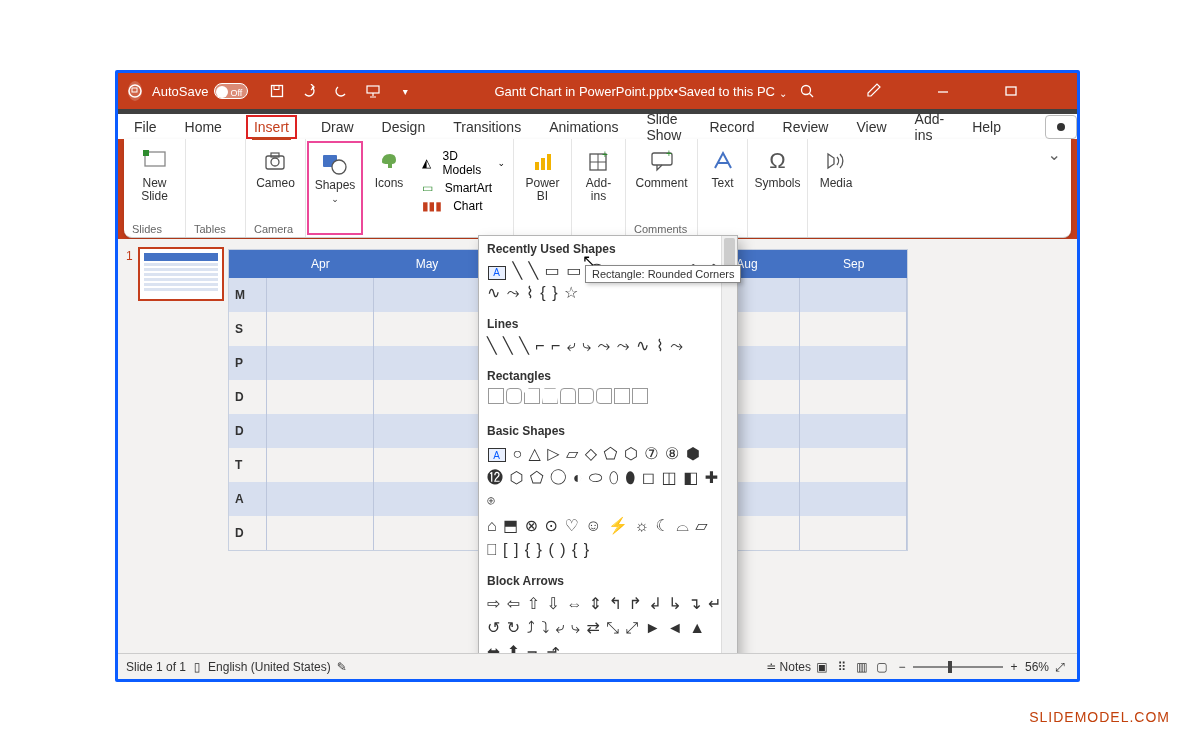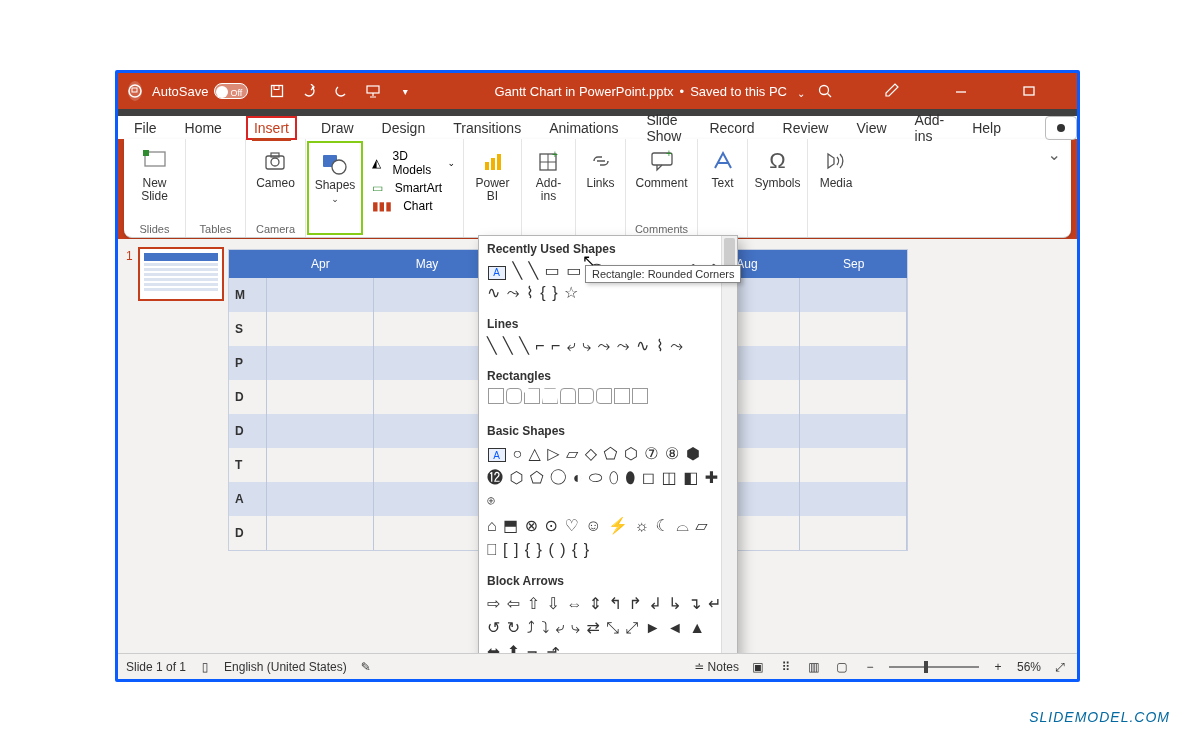--- a/index.html
+++ b/index.html
@@ -8,21 +8,21 @@
   
   .outer-frame { position: absolute; left: 115px; top: 70px; width: 965px; height: 612px; border: 3px solid #0b5cff; background: #c43e1c; border-radius: 2px; overflow: hidden; }
 
   
   .titlebar { height: 36px; display: flex; align-items: center; color: #fff; padding: 0 10px; font-size: 13px; }
   .p-icon { width: 20px; height: 20px; border-radius: 50%; background: #fff3; display: flex; align-items: center; justify-content: center; font-size: 11px; margin-right: 10px; }
   .autosave { display: flex; align-items: center; margin-right: 10px; }
   .pill { width: 34px; height: 16px; border-radius: 8px; background: #fff6; border: 1px solid #fff; margin-left: 6px; display: inline-flex; align-items: flex-end; }
   .pill::before { content:""; width:12px;height:12px;border-radius:50%;background:#fff;margin-left:1px; }
   .pill-label { font-size: 9px; margin-left: 2px; }
-  .title-group { flex: 0 0 auto; display:flex; align-items:flex-end; gap:6px; margin-left: 80px; }
+  .title-group { flex: 0 0 auto; display:flex; align-items:flex-end; margin-left: 80px; }
   .title-right { margin-left: auto; display:flex; align-items:center; gap: 28px; }
   .win-btn { width: 40px; height: 28px; display:flex; align-items:center; justify-content:center; }
   .title-text { color:#fff; }
   .qa-row { display:flex; align-items:center; gap:14px; margin-left:10px; }
   .qa-btn { width:18px; height:18px; display:flex; align-items:center; justify-content:center; }
 
   
   .tab-row { height: 30px; background: #fff; display: flex; align-items: center; padding: 0 12px; gap: 20px; font-size: 14px; color: #333; }
   .tab { padding: 4px 4px; cursor: pointer; }
   .tab.active { color:#c43e1c; border: 2px solid #d22; padding:2px 6px; position:relative; }
@@ -31,22 +31,22 @@
   .tabs-right { display:flex; gap:6px; align-items:center; }
   .round-btn { border:1px solid #bbb; border-radius:4px; padding:4px 8px; height:24px; display:flex; align-items:center; justify-content:center; }
 
   
   .ribbon { background:#fff; display:flex; border-bottom:1px solid #ccc; border-radius: 0 0 8px 8px; height: 99px; box-shadow: 0 2px 4px rgba(0,0,0,.15); margin: 0 6px; }
   .rib-group { border-right: 1px solid #e5e5e5; padding: 4px 8px 2px 8px; display:flex; flex-direction:column; align-items:center; }
   .rib-row { display:flex; gap:10px; align-items:flex-start; flex:1; }
   .rib-btn { display:flex; flex-direction:column; align-items:center; gap:2px; font-size:12px; color:#333; width: 46px; padding-top:4px; }
   .rib-icon { width:28px; height:28px; display:flex; align-items:center; justify-content:center; font-size:18px; }
   .rib-label { text-align:center; line-height:1.1; }
-  .grp-caption { font-size:11px; color:#666; margin-top:auto; text-align:center; width:100%; }
-  .rib-highlight { border:2px solid #84cc16; padding:2px; }
+  .grp-caption { font-size:11px; color:#666; margin-top:auto; text-align:left; width:100%; }
+  .rib-highlight { border:2px solid #ec4899; padding:2px; }
   .rib-small { display:flex; flex-direction:column; gap:4px; font-size:12px; padding-top:6px; }
   .rib-small-row { display:flex; align-items:center; gap:4px; }
 
   
   .workspace { position:absolute; top: 166px; left:0; right:0; bottom: 26px; background:#f3f2f1; display:flex; }
   .thumb-col { width: 110px; padding: 8px; }
   .thumb { border:2px solid #c43e1c; width:86px; height:54px; margin-left: 12px; background:#fff; position:relative; }
   .thumb-num { position:absolute; left:-14px; top:0; font-size:12px; color:#c43e1c;}
   .thumb-inner { position:absolute; top:4px; left:4px; right:4px; height:8px; background:#4472c4; }
   .thumb-lines div { height:3px; background:#dbe3f1; margin:2px 4px; }
@@ -62,27 +62,27 @@
 
   
   .shapes-pop { position:absolute; top:162px; left:360px; width:260px; height:440px; background:#fff; border:1px solid #b5b5b5; box-shadow: 4px 6px 12px rgba(0,0,0,.25); overflow:hidden; font-size:12px; }
   .shapes-pop .scroll { position:absolute; top:0; right:0; bottom:0; width:16px; background:#f0f0f0; border-left:1px solid #ddd; }
   .shapes-pop .scroll::before { content:""; position:absolute; top:2px; left:2px; right:2px; height:45px; background:#ccc; border-radius:2px; }
   .sec-title { font-weight:bold; color:#333; padding:6px 8px 2px 8px;}
   .sec-body { padding: 2px 8px 6px 8px; line-height:1.4; font-size:16px; font-family: "Segoe UI Symbol","Segoe UI", Arial, sans-serif; letter-spacing:1px; color:#333; }
   .tooltip { position:absolute; background:#fff; border:1px solid #888; padding:2px 6px; font-size:11px; color:#333; box-shadow:2px 2px 4px rgba(0,0,0,.2);} 
 
   
-  .statusbar { position:absolute; bottom:0; left:0; right:0; height:26px; background:#f3f2f1; border-top:1px solid #ccc; display:flex; align-items:center; font-size:12px; color:#333; padding:0 8px; gap:10px;}
+  .statusbar { position:absolute; bottom:0; left:0; right:0; height:26px; background:#f3f2f1; border-top:1px solid #ccc; display:flex; align-items:center; font-size:12px; color:#333; padding:0 8px; gap:2px;}
   .sb-spacer { flex:1; }
   .zoom-track { width:90px; height:2px; background:#888; position:relative; }
   .zoom-thumb { width:4px; height:12px; background:#444; position:absolute; left:35px; top:-5px;}
   .sb-icon { width:18px; text-align:center;}
 
-  .watermark { position:absolute; right:30px; bottom:18px; font-size:14px; letter-spacing:1px; color:#0369a1; font-family: Arial, sans-serif; font-style: italic;}
+  .watermark { position:absolute; right:30px; bottom:18px; font-size:14px; letter-spacing:1px; color:#c2410c; font-family: Arial, sans-serif;}
 
   svg { display:block;}
   .chip { border:1px solid #999; width:16px; height:16px; display:inline-block; margin:1px;}
   .txtbox { width:18px; height:14px; border:1px solid #333; display:inline-flex; align-items:center; justify-content:center; font-size:10px; color:#0a5cff; background:#e9f0ff; margin:1px;}
 
 </style>
 </head>
 <body>
 
 <div class="outer-frame">
@@ -151,21 +151,21 @@
         </div>
       <div class="win-btn">
           <svg width="14" height="14">
             <rect x="2" y="3" width="10" height="8" fill="none" stroke="#fff" stroke-width="1.3"></rect>
           </svg>
         </div>
       <div class="win-btn"></div>
     </div>
   </div>
 
-  <div class="tab-row" style="border-top:7px solid #404040;">
+  <div class="tab-row" style="border-top:5px solid #404040;">
     <div class="tab">File</div>
     <div class="tab">Home</div>
     <div class="tab active">Insert</div>
     <div class="tab">Draw</div>
     <div class="tab">Design</div>
     <div class="tab">Transitions</div>
     <div class="tab">Animations</div>
     <div class="tab">Slide Show</div>
     <div class="tab">Record</div>
     <div class="tab">Review</div>
@@ -225,20 +225,33 @@
               <svg width="28" height="24" viewBox="0 0 28 24">
                 <rect x="2" y="4" width="14" height="12" fill="#4472c4" rx="1"></rect>
                 <circle cx="18" cy="16" r="7" fill="#fff" stroke="#555" stroke-width="1.3"></circle>
               </svg>
             </div>
         <div class="rib-label">Shapes</div>
         <div style="font-size:9px;">⌄</div>
        </div>
       </div>
     </div>
+    <div class="rib-group" style="width:50px; border-right:none;">
+      <div class="rib-row">
+          <div class="rib-btn">
+        <div class="rib-icon">
+              <svg width="26" height="22" viewBox="0 0 26 22">
+                <path d="M6 12 Q6 4 14 4 Q20 4 20 10 Q20 14 16 14 L16 18 L12 18 L12 14 Q6 14 6 12 Z" fill="#6aa84f"></path>
+              </svg>
+            </div>
+        <div class="rib-label">Icons</div>
+      </div>
+        </div>
+      <div class="grp-caption">&nbsp;</div>
+    </div>
     <div class="rib-group" style="width:100px;">
       <div class="rib-small">
         <div class="rib-small-row"><span>◭</span>&nbsp;<span>3D Models</span>&nbsp;<span style="font-size:9px;">⌄</span></div>
         <div class="rib-small-row"><span style="color:#2e8b2e;">▭</span>&nbsp;<span>SmartArt</span></div>
         <div class="rib-small-row"><span style="color:#c43e1c;">▮▮▮</span>&nbsp;<span>Chart</span></div>
       </div>
       <div class="grp-caption">&nbsp;</div>
     </div>
     <div class="rib-group" style="width:58px;">
       <div class="rib-row">
@@ -261,32 +274,20 @@
         <div class="rib-icon">
               <svg width="24" height="22" viewBox="0 0 24 22">
                 <rect x="3" y="4" width="16" height="16" fill="none" stroke="#555" stroke-width="1.3"></rect>
                 <line x1="3" y1="12" x2="19" y2="12" stroke="#555"></line>
                 <line x1="11" y1="4" x2="11" y2="20" stroke="#555"></line>
                 <text x="15" y="8" font-size="10" fill="#2e8b2e">+</text>
               </svg>
             </div>
         <div class="rib-label" style="white-space:pre;">Add-
 ins</div>
-      </div>
-        </div>
-    </div>
-    <div class="rib-group" style="width:50px;">
-      <div class="rib-row">
-          <div class="rib-btn">
-        <div class="rib-icon">
-              <svg width="26" height="20" viewBox="0 0 26 20">
-                <path d="M6 10 A4 4 0 0 1 10 6 L14 6 M20 10 A4 4 0 0 1 16 14 L12 14 M9 10 L17 10" fill="none" stroke="#555" stroke-width="1.5"></path>
-              </svg>
-            </div>
-        <div class="rib-label">Links</div>
       </div>
         </div>
     </div>
     <div class="rib-group" style="width:72px;">
       <div class="rib-row">
           <div class="rib-btn" style="width:60px;">
         <div class="rib-icon">
               <svg width="26" height="22" viewBox="0 0 26 22">
                 <rect x="3" y="3" width="20" height="12" rx="2" fill="none" stroke="#555" stroke-width="1.3"></rect>
                 <path d="M8 15 L8 20 L13 15" fill="none" stroke="#555" stroke-width="1.3"></path>

